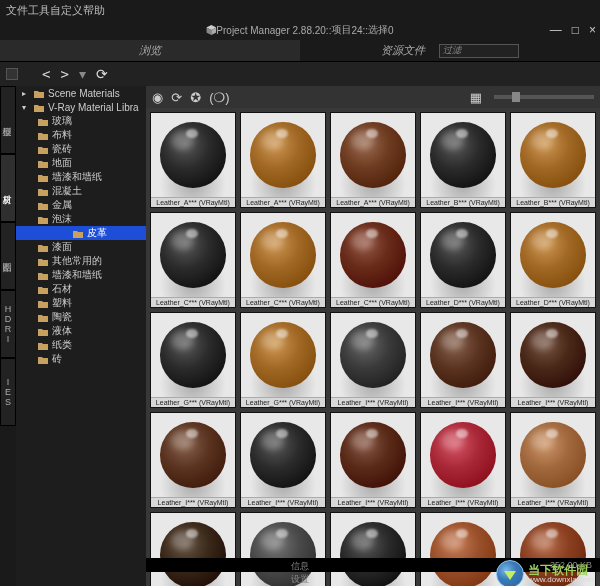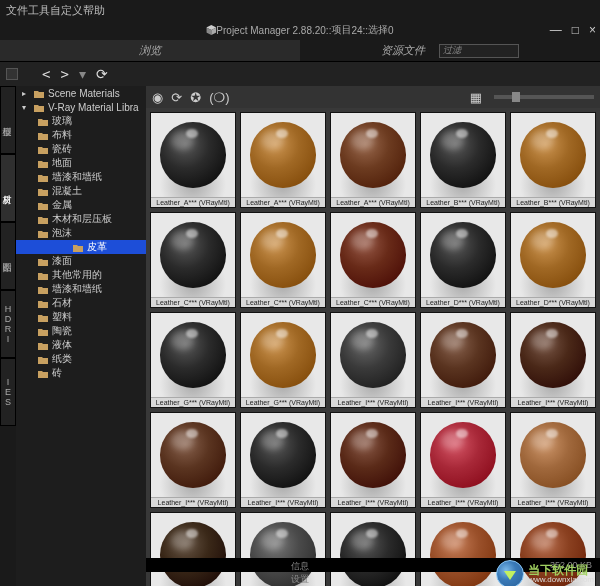--- a/index.html
+++ b/index.html
@@ -285,26 +285,20 @@
         <div class="tree-item sub">
           <span class="folder-icon"><svg viewBox="0 0 10 8">
               <path d="M0,1 h4 l1,1 h5 v6 h-10 z" fill="#c8a060"></path>
             </svg></span>
           <span>金属</span>
         </div>
         <div class="tree-item sub">
           <span class="folder-icon"><svg viewBox="0 0 10 8">
               <path d="M0,1 h4 l1,1 h5 v6 h-10 z" fill="#c8a060"></path>
             </svg></span>
-          <span>木材和层压板</span>
-        </div>
-        <div class="tree-item sub">
-          <span class="folder-icon"><svg viewBox="0 0 10 8">
-              <path d="M0,1 h4 l1,1 h5 v6 h-10 z" fill="#c8a060"></path>
-            </svg></span>
           <span>泡沫</span>
         </div>
         <div class="tree-item sub selected">
           <span class="folder-icon"><svg viewBox="0 0 10 8">
               <path d="M0,1 h4 l1,1 h5 v6 h-10 z" fill="#c8a060"></path>
             </svg></span>
           <span>皮革</span>
         </div>
         <div class="tree-item sub">
           <span class="folder-icon"><svg viewBox="0 0 10 8">

